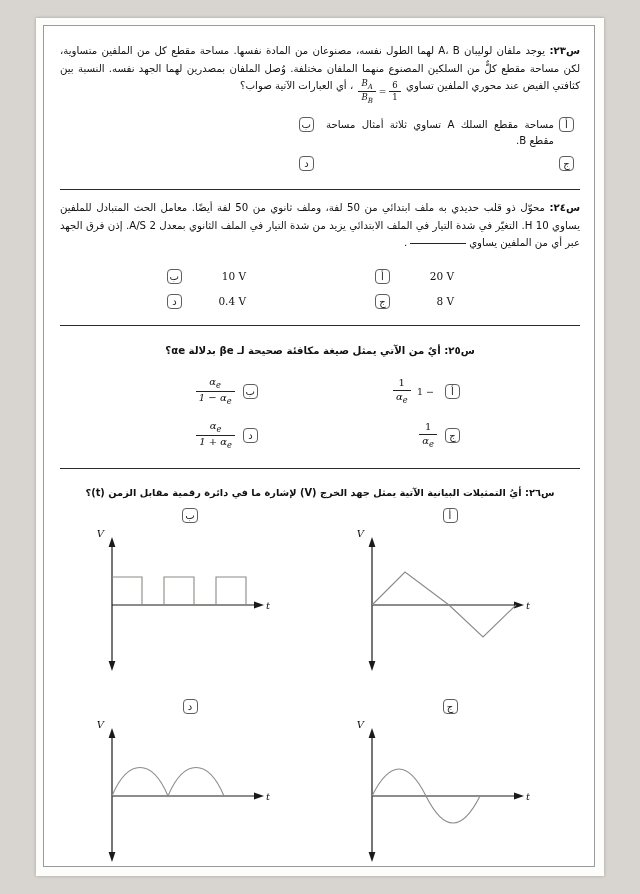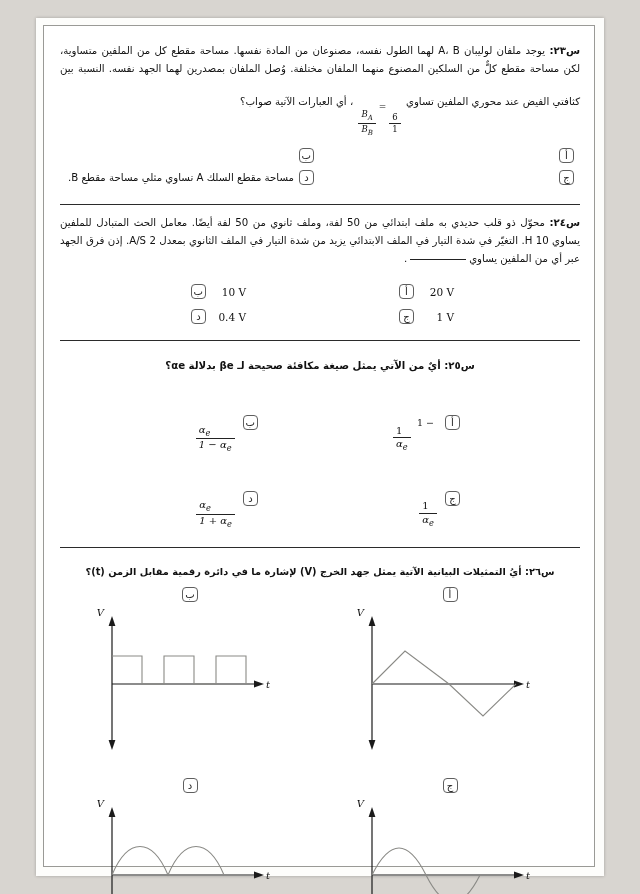--- a/index.html
+++ b/index.html
@@ -47,26 +47,25 @@
     display:inline-block;
     vertical-align:-0.55em;
     direction:ltr;
     font-family:"DejaVu Serif","Liberation Serif",serif;
     font-style:italic;
     font-size:9px;
     margin:0 2px;
   }
   .frac{
     display:inline-block;
-    text-align:left;
+    text-align:center;
     vertical-align:middle;
     direction:ltr;
     font-family:"DejaVu Serif","Liberation Serif",serif;
     font-style:italic;
-    margin-top:32px;
   }
   .frac .top{display:block;border-bottom:1px solid #222;padding:0 3px;line-height:1.25;}
   .frac .bot{display:block;padding:0 3px;line-height:1.25;}
   .eqnum{
     display:inline-block;direction:ltr;
     font-family:"DejaVu Serif","Liberation Serif",serif;
     font-style:normal;font-size:9.5px;
     vertical-align:middle;margin:0 3px;
   }
   .blank-line{
@@ -121,21 +120,21 @@
     box-sizing:border-box;
     display:flex;
     align-items:center;
     justify-content:center;
     gap:6px;
     padding:5px 0;
   }
   .opt-short .val{
     font-family:"DejaVu Serif","Liberation Serif",serif;
     font-size:10.5px;color:#111;direction:ltr;
-    min-width:34px;text-align:right;
+    min-width:34px;text-align:right;margin-left:24px;
   }
   .opt-short.col-right{justify-content:flex-start;padding-right:126px;}
   .opt-short.col-left{justify-content:flex-start;padding-right:74px;}
 
   
   .opts-math{
     margin-top:10px;
     display:flex;flex-wrap:wrap;direction:rtl;
   }
   .opt-math{
@@ -202,30 +201,30 @@
             <span class="top">6</span>
             <span class="bot">1</span>
           </span>
         </span>
         <span>، أي العبارات الآتية صواب؟</span>
       </div>
 
       <div class="opts-text">
         <div class="opt-text">
           <span class="marker">أ</span>
+          <span class="body">مساحة مقطع السلك A تساوي ثلاثة أمثال مساحة مقطع B.</span>
         </div>
         <div class="opt-text">
           <span class="marker">ب</span>
         </div>
         <div class="opt-text">
           <span class="marker">ج</span>
         </div>
         <div class="opt-text">
           <span class="marker">د</span>
-          <span class="body">مساحة مقطع السلك A تساوي مثلي مساحة مقطع B.</span>
         </div>
       </div>
     </div>
 
     <div class="rule"></div>
     <div class="spacer-sm"></div>
 
     <div class="qblock">
       <div class="qtext">
         <span class="num">س٢٤:</span>
@@ -235,21 +234,21 @@
       <div class="opts-short">
         <div class="opt-short col-right">
           <span class="val">20 V</span>
           <span class="marker">أ</span>
         </div>
         <div class="opt-short col-left">
           <span class="val">10 V</span>
           <span class="marker">ب</span>
         </div>
         <div class="opt-short col-right">
-          <span class="val">1 V</span>
+          <span class="val">8 V</span>
           <span class="marker">ج</span>
         </div>
         <div class="opt-short col-left">
           <span class="val">0.4 V</span>
           <span class="marker">د</span>
         </div>
       </div>
     </div>
 
     <div class="rule"></div>

